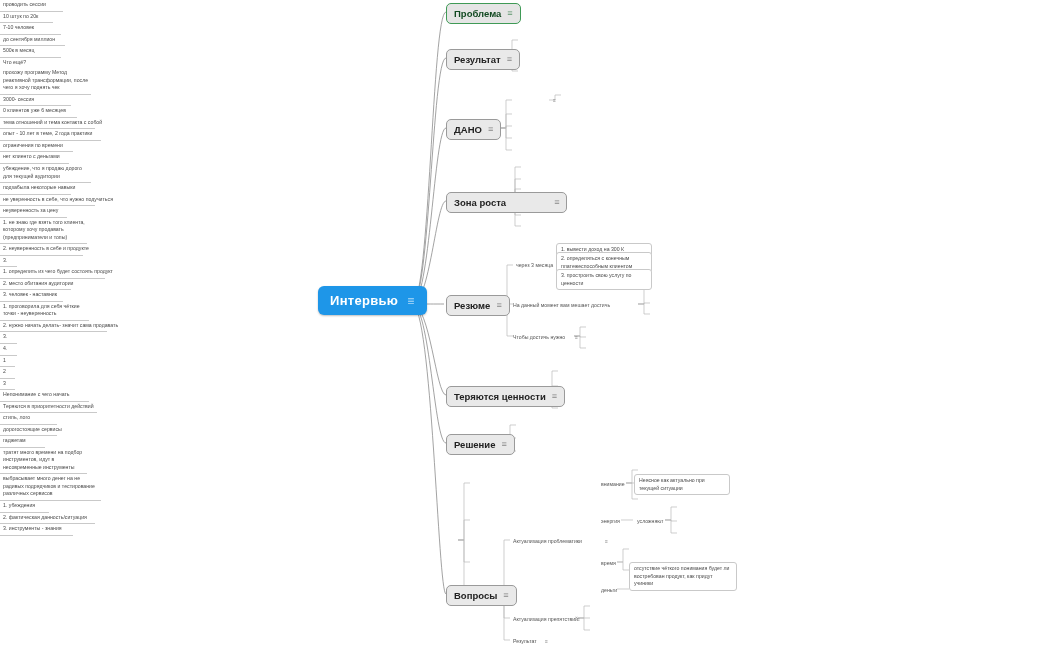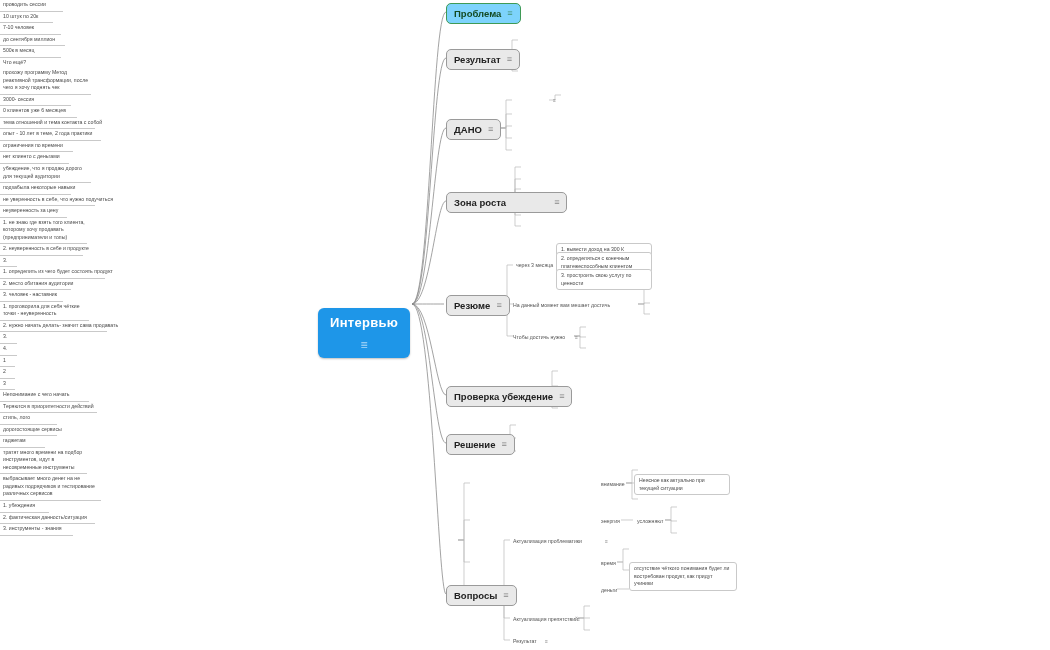--- a/index.html
+++ b/index.html
@@ -18,21 +18,21 @@
     background:#1e96e8;border-radius:6px;color:#ffffff;
     font-size:13px;font-weight:bold;letter-spacing:.3px;
     padding:7px 12px;gap:9px;white-space:nowrap;
     box-shadow:0 1px 2px rgba(0,0,0,.25);
   }
   .lvl1{
     background:#e9e9e9;border:1px solid #9a9a9a;border-radius:5px;
     color:#222;font-size:9.5px;font-weight:bold;
     padding:4px 7px;gap:6px;white-space:nowrap;
   }
-  .lvl1.green{background:#7dd3fc;border-color:#3f9a56;color:#134a22;}
+  .lvl1.green{background:#e5e5e5;border-color:#3f9a56;color:#134a22;}
 
   .plain{
     color:#4a4a4a;font-size:5.2px;line-height:1.45;white-space:nowrap;
     padding:1px 2px 2px 3px;
   }
   .plain.wrap{white-space:normal;}
   .under{border-bottom:1px solid #c9c9c9;}
   .boxed{
     border:1px solid #c9c9c9;border-radius:3px;background:#fff;
     color:#4a4a4a;font-size:5.2px;line-height:1.45;padding:2px 4px;
@@ -133,21 +133,21 @@
       <path d="M617 562 h6 v8 h6"></path>
 
       <path d="M617 589 h6 v0 h6"></path>
 
       <path d="M578 618 h6 v-12 h6"></path>
       <path d="M578 618 h6 v0 h6"></path>
       <path d="M578 618 h6 v12 h6"></path>
     </g>
   </svg>
 
-  <div class="node root" style="left:318px;top:308px;flex-direction:column;">
+  <div class="node root" style="left:318px;top:286px;">
     <span>Интервью</span>
     <span class="notes-icon">≡</span>
   </div>
 
   <div class="node lvl1 green" style="left:446px;top:3px;">
     <span>Проблема</span>
     <span class="notes-icon">≡</span>
   </div>
 
   <div class="node lvl1" style="left:446px;top:49px;">
@@ -198,21 +198,21 @@
   <div class="plain under" style="left:644px;top:299px;width:78px;">2. неуверенность в себе и продукте</div>
   <div class="plain under" style="left:644px;top:310px;width:12px;">3.</div>
 
   <div class="mid" style="position:absolute;left:510px;top:333px;">Чтобы достичь нужно</div>
   <span class="mini-icon" style="position:absolute;left:571px;top:334px;">≡</span>
   <div class="plain under" style="left:580px;top:322px;width:100px;">1. определить из чего будет состоять продукт</div>
   <div class="plain under" style="left:580px;top:332px;width:66px;">2. место обитания аудитории</div>
   <div class="plain under" style="left:580px;top:343px;width:58px;">3. человек - наставник</div>
 
   <div class="node lvl1" style="left:446px;top:386px;">
-    <span>Проверка убеждение</span>
+    <span>Теряются ценности</span>
     <span class="notes-icon">≡</span>
   </div>
   <div class="plain wrap under" style="left:556px;top:365px;width:84px;">1. проговорила для себя чёткие точки - неуверенность</div>
   <div class="plain under" style="left:556px;top:383px;width:102px;">2. нужно начать делать- значит сама продавать</div>
   <div class="plain under" style="left:556px;top:394px;width:12px;">3.</div>
   <div class="plain under" style="left:556px;top:404px;width:12px;">4.</div>
 
   <div class="node lvl1" style="left:446px;top:434px;">
     <span>Решение</span>
     <span class="notes-icon">≡</span>

